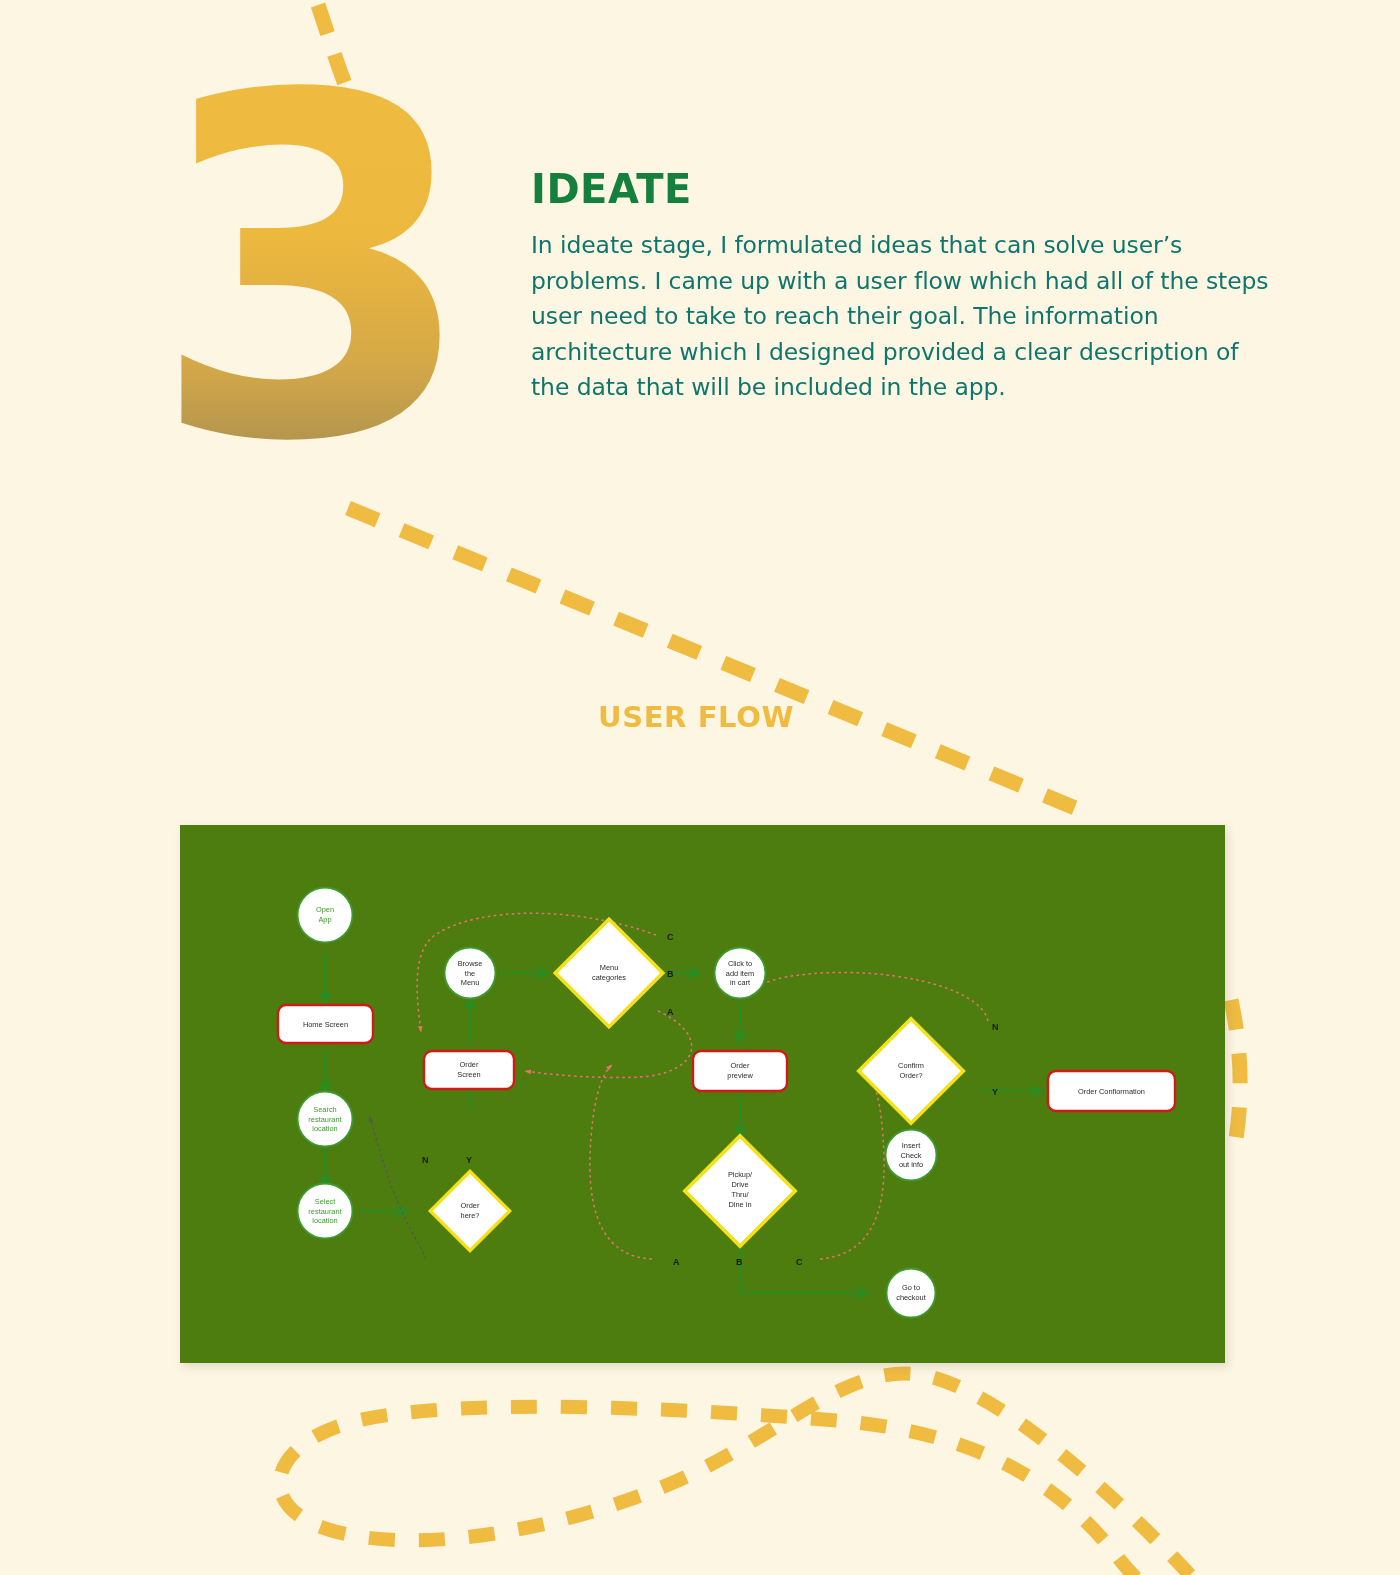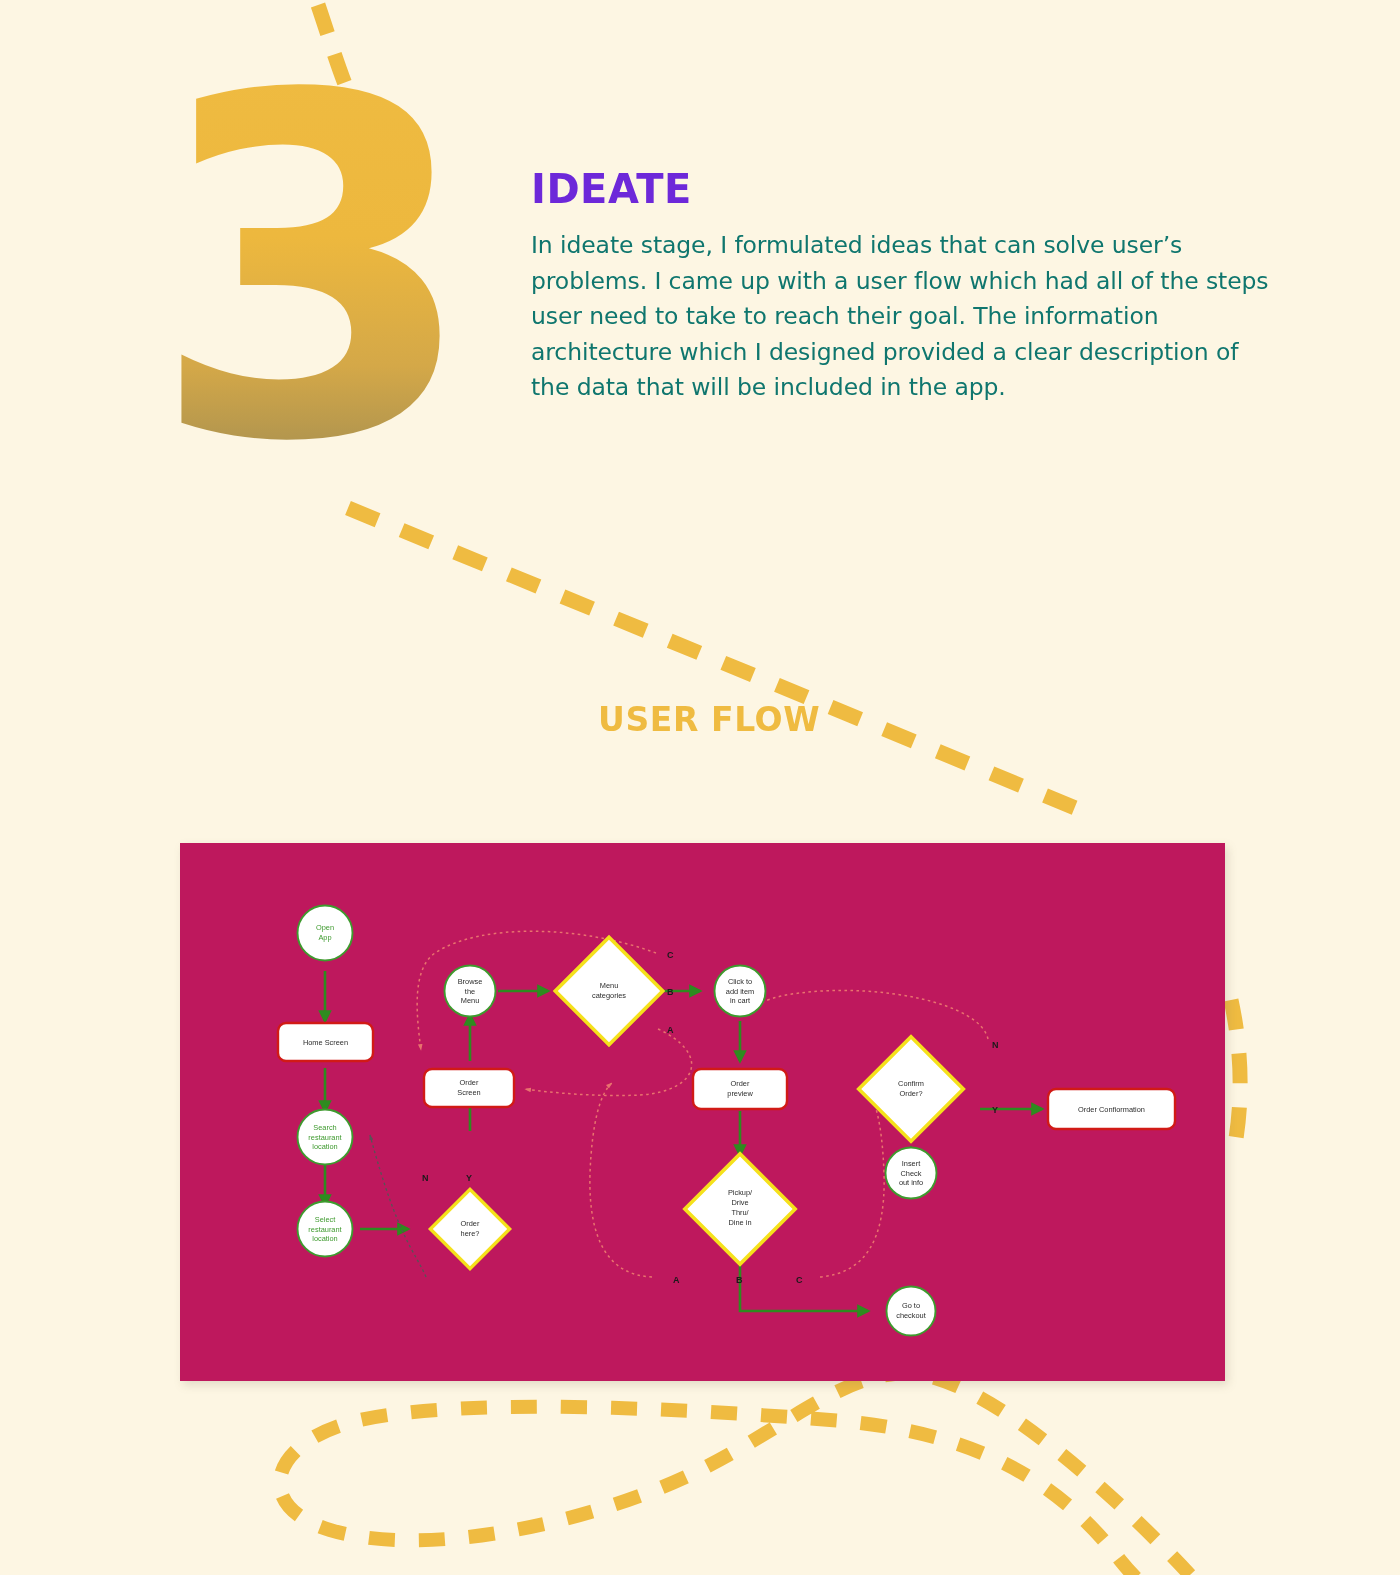--- a/index.html
+++ b/index.html
@@ -29,50 +29,50 @@
     -webkit-text-fill-color: transparent;
   }
 
   
   .headline {
     position: absolute;
     left: 531px; top: 166px;
     font-size: 40px;
     font-weight: 700;
     letter-spacing: 0.5px;
-    color: #6d28d9;
+    color: #15803d;
     font-family: "DejaVu Sans", sans-serif;
   }
   .body-copy {
     position: absolute;
     left: 531px; top: 228px;
     width: 742px;
     font-size: 23.5px;
     line-height: 35.5px;
     color: #0f766e;
     font-family: "DejaVu Sans", sans-serif;
     letter-spacing: -0.1px;
   }
 
   .section-title {
     position: absolute;
     left: 598px; top: 700px;
-    font-size: 33px;
+    font-size: 29px;
     font-weight: 700;
     letter-spacing: 0.6px;
     color: #EFBB41;
     font-family: "DejaVu Sans", sans-serif;
   }
 
   
   .flow-card {
     position: absolute;
-    left: 180px; top: 843px;
+    left: 180px; top: 825px;
     width: 1045px; height: 538px;
-    background: #be185d;
+    background: #4d7c0f;
     box-shadow: 3px 4px 9px rgba(120,110,90,0.20);
   }
   .flow-card svg { display: block; width: 100%; height: 100%; }
 
   
   .n-label { font-family: "Liberation Sans", sans-serif; font-size: 7.4px; }
   .n-green { fill: #3E9A2E; }
   .n-dark  { fill: #2B2B2B; }
   .branch  { font-family: "Liberation Sans", sans-serif; font-size: 9px; font-weight: 700; fill: #1A1A1A; }
 </style>

